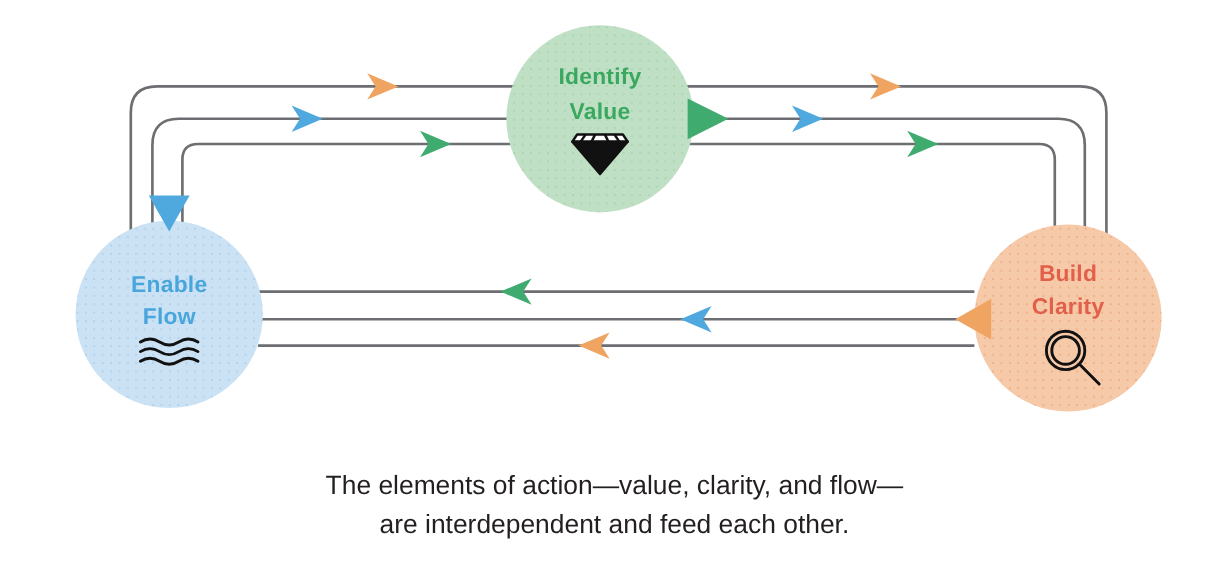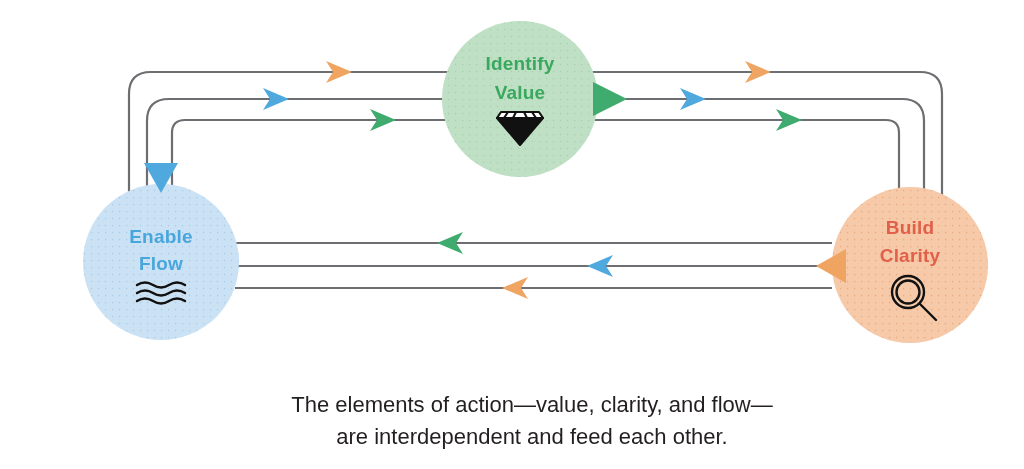--- a/index.html
+++ b/index.html
@@ -11,21 +11,20 @@
     width: 1024px;
     height: 469px;
     font-family: "Liberation Sans", sans-serif;
     overflow: hidden;
     position: relative;
   }
   #stage {
     position: relative;
     width: 888px;
     height: 469px;
-    margin-left: 20px;
   }
   #diagram-svg {
     position: absolute;
     left: 0;
     top: 0;
     width: 1024px;
     height: 469px;
   }
   .node-label {
     font-weight: bold;

